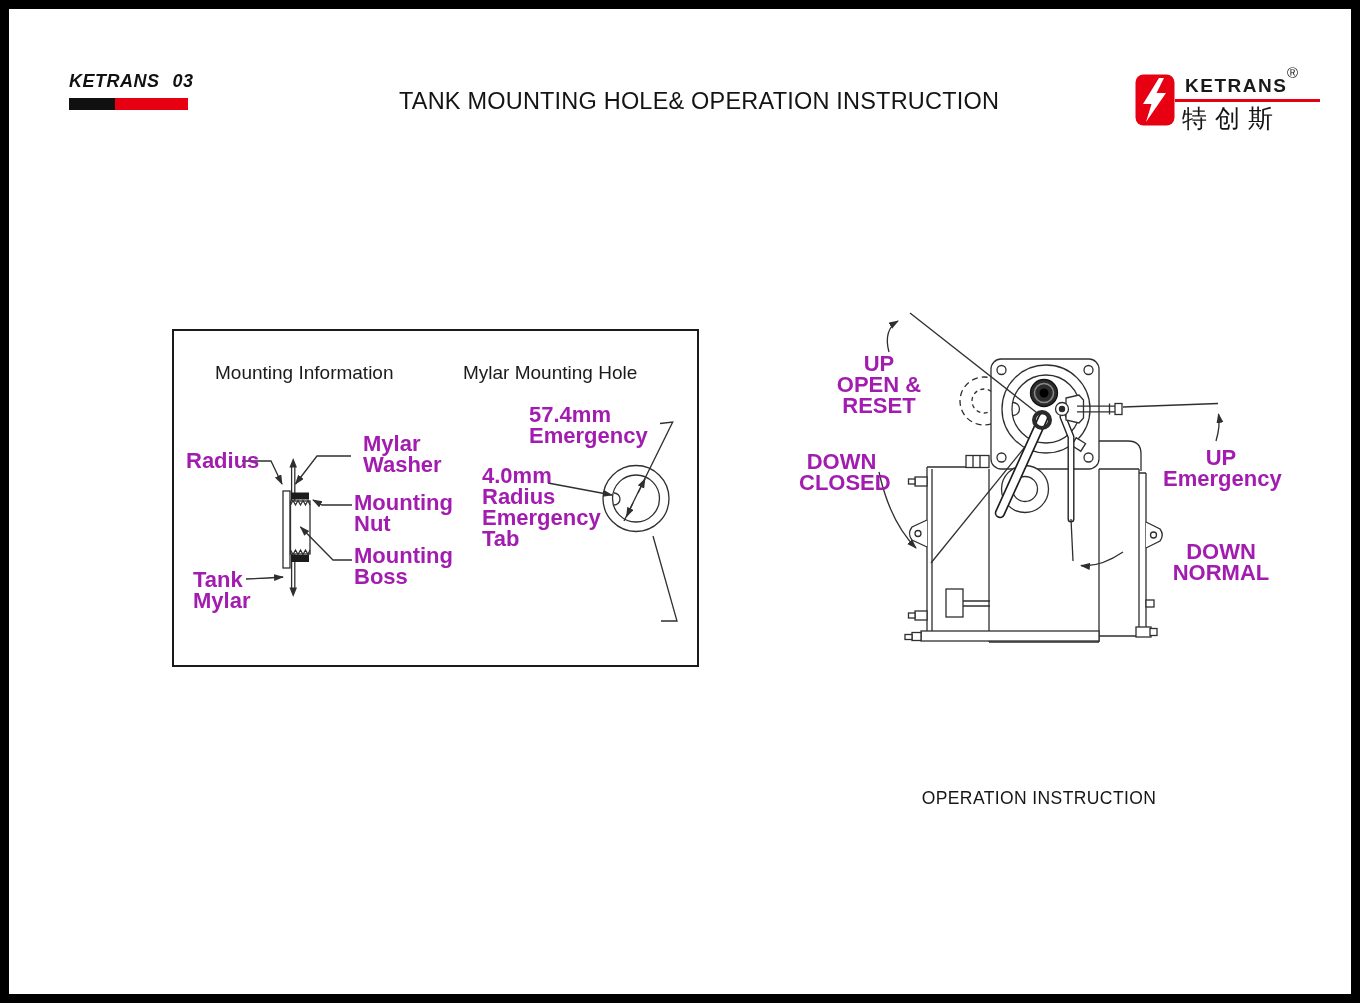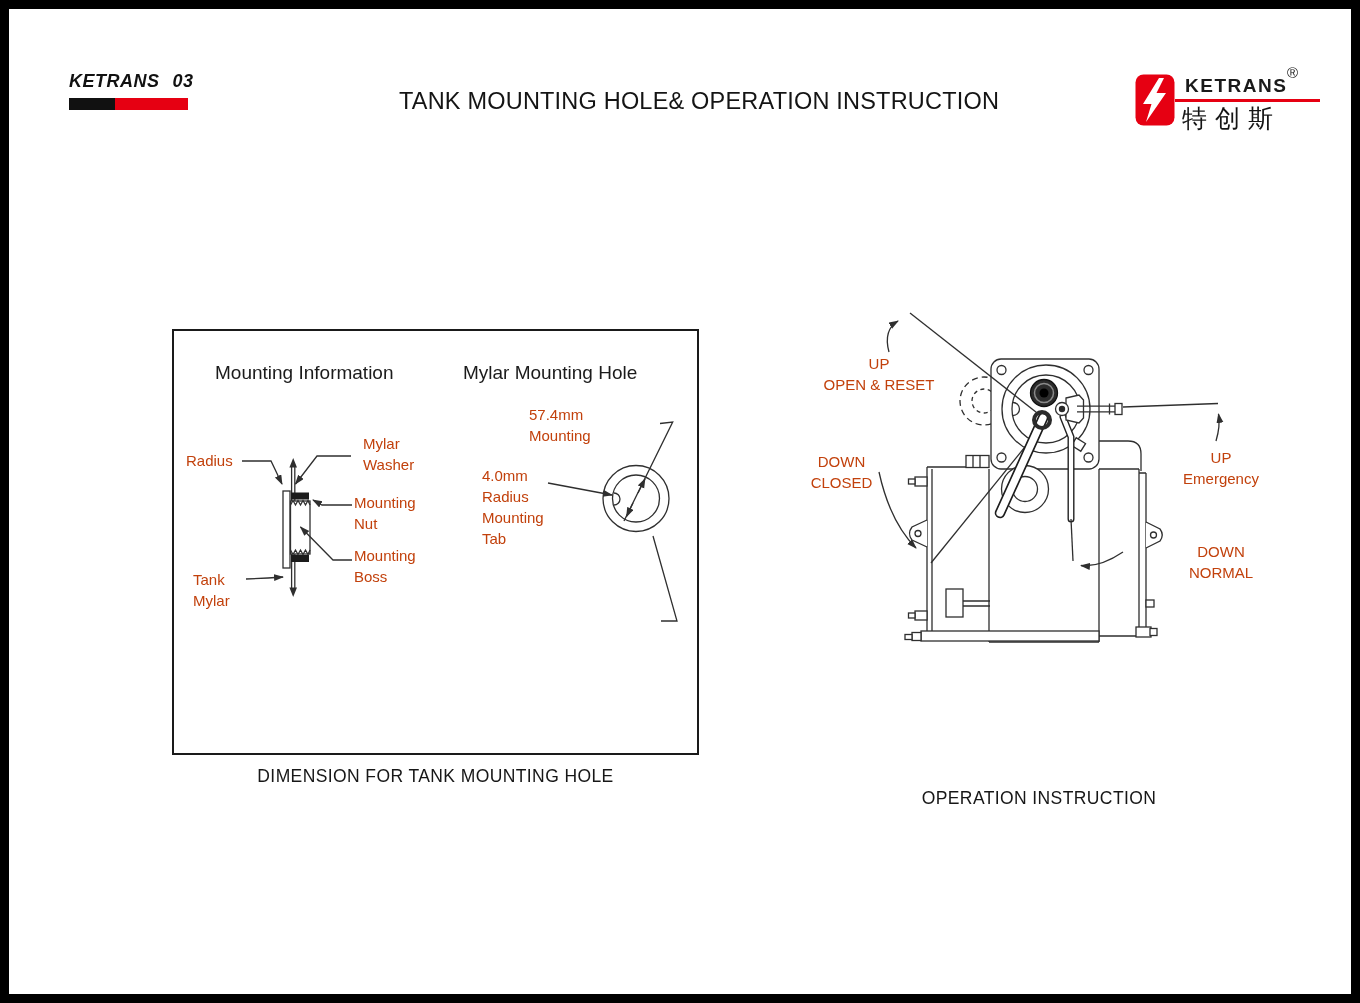--- a/index.html
+++ b/index.html
@@ -3,32 +3,32 @@
 <meta charset="utf-8">
 <style>
   html,body{margin:0;padding:0;background:#888;}
   .sheet{
     position:relative; width:1360px; height:1003px; box-sizing:border-box;
     background:#fff; border:9px solid #000; overflow:hidden;
     font-family:"Liberation Sans", sans-serif; color:#1c1c1c;
   }
   .abs{position:absolute;}
   .pre{white-space:pre-line;}
-  .lbl{position:absolute; font-size:15px; line-height:21px; color:#c2410c;}
+  .lbl{position:absolute; font-size:22px; line-height:21px; color:#a21caf;font-weight:bold;}
   .ctr{text-align:center;}
   .page-title{
     position:absolute; left:390px; top:79px; font-size:23.5px; letter-spacing:0.2px;
     color:#141414; font-weight:400;
   }
   .caption{
     position:absolute; font-size:17.5px; letter-spacing:0.4px; color:#171717; text-align:center;
   }
   
   .panel{
-    position:absolute; left:163px; top:320px; width:527px; height:426px;
+    position:absolute; left:163px; top:320px; width:527px; height:338px;
     border:2px solid #1a1a1a; box-sizing:border-box; background:#fff;
   }
   .panel-heading{position:absolute; font-size:19px; color:#1b1b1b;}
   
   .logo-left{position:absolute; left:60px; top:62px; width:130px; height:42px;}
   .logo-left .txt{font-style:italic; font-weight:bold; font-size:18px; letter-spacing:0.5px; color:#111;}
   .logo-left .model{margin-left:13px;}
   .logo-left .bar{position:relative; margin-top:6px; width:119px; height:12px;}
   .logo-left .bar .b1{position:absolute; left:0; top:0; width:46px; height:12px; background:#111;}
   .logo-left .bar .b2{position:absolute; left:46px; top:0; width:73px; height:12px; background:#e60012;}
@@ -124,28 +124,27 @@
     <div class="lbl" style="left:12px;top:119px">Radius</div>
     <div class="lbl pre" style="left:189px;top:102px">Mylar
 Washer</div>
     <div class="lbl pre" style="left:180px;top:161px">Mounting
 Nut</div>
     <div class="lbl pre" style="left:180px;top:214px">Mounting
 Boss</div>
     <div class="lbl pre" style="left:19px;top:238px">Tank
 Mylar</div>
     <div class="lbl pre" style="left:355px;top:73px">57.4mm
-Mounting</div>
+Emergency</div>
     <div class="lbl pre" style="left:308px;top:134px">4.0mm
 Radius
-Mounting
+Emergency
 Tab</div>
   </div>
 
-  <div class="caption" style="left:163px;top:757px;width:527px">DIMENSION FOR TANK MOUNTING HOLE</div>
 
   <svg class="abs" style="left:780px;top:280px" width="500" height="410" viewBox="0 0 500 410">
 
     <g>
       <circle class="ln" cx="195" cy="112" r="24" stroke-dasharray="6 4"></circle>
       <circle class="ln" cx="195" cy="112" r="12" stroke-dasharray="4 3.5"></circle>
     </g>
 
     <path class="ln wh" d="M300,152 L339,152 Q352,152 352,165 L352,182"></path>
 

